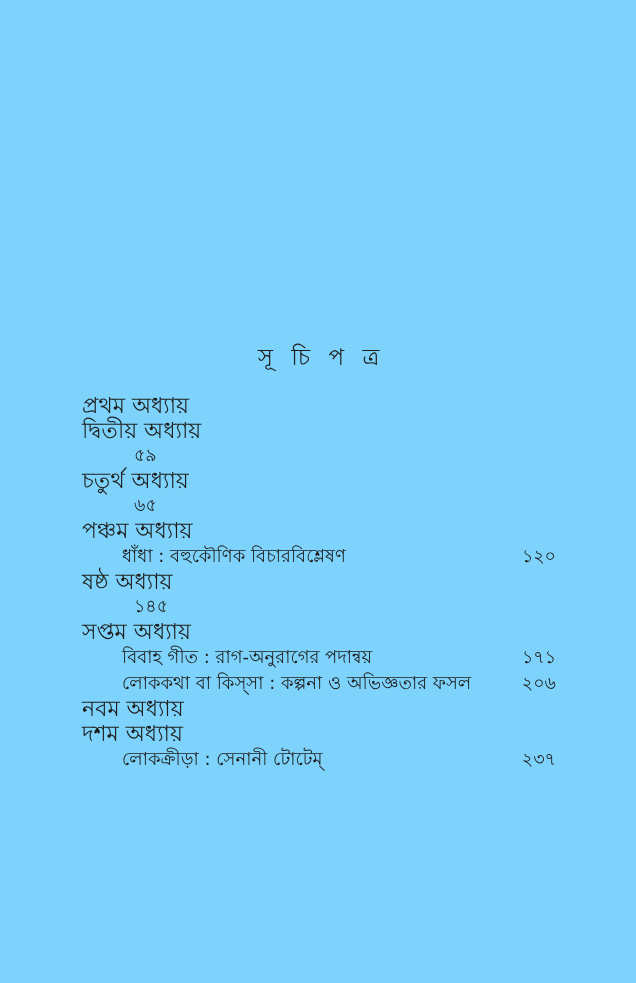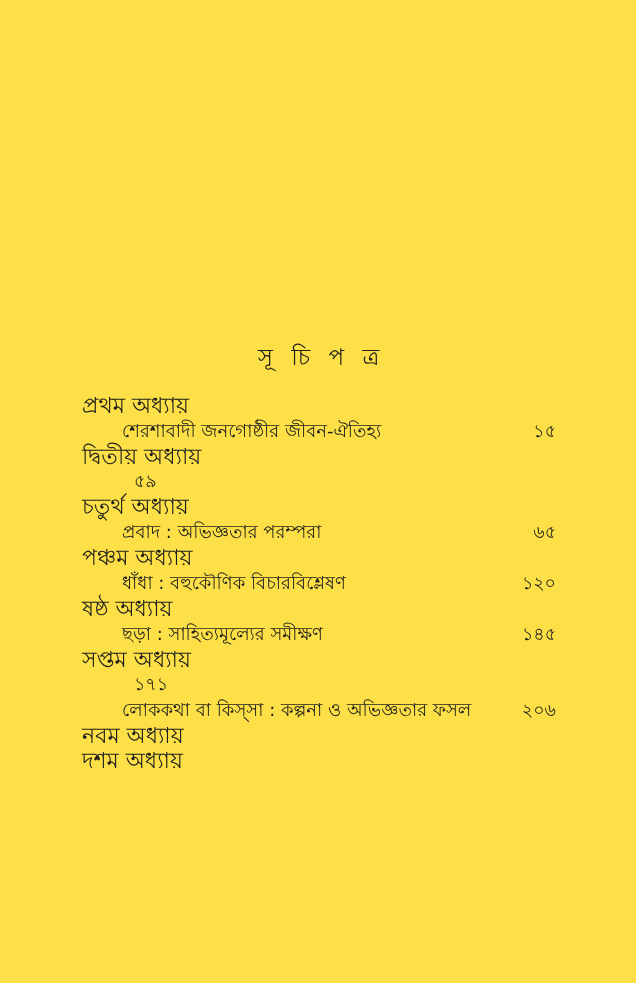--- a/index.html
+++ b/index.html
@@ -13,21 +13,21 @@
     overflow: hidden;
     font-family: "DejaVu Sans", "Liberation Sans", sans-serif;
     color: #1e1d1b;
     -webkit-font-smoothing: antialiased;
   }
   .sheet {
     box-sizing: border-box;
     width: 636px;
     height: 983px;
     padding: 341px 80px 0 82px;
-    background: #fde047;
+    background: #7dd3fc;
   }
   .toc-title {
     margin: 0 0 20px 0;
     text-align: center;
     font-size: 23px;
     line-height: 32px;
     font-weight: 400;
     word-spacing: 9px;
     letter-spacing: 1px;
   }
@@ -55,75 +55,74 @@
 </style>
 </head>
 <body>
 
 <div class="sheet">
 
   <h1 class="toc-title">সূ চি প ত্র</h1>
 
   <div class="chapter">
     <div class="chapter-label">প্রথম অধ্যায়</div>
-    <div class="entry-row">
-      <span class="entry-title">শেরশাবাদী জনগোষ্ঠীর জীবন-ঐতিহ্য</span>
-      <span class="entry-page">১৫</span>
-    </div>
   </div>
 
   <div class="chapter">
     <div class="chapter-label">দ্বিতীয় অধ্যায়</div>
   </div>
 
   <div class="chapter">
     <div class="entry-row">
       <span class="entry-page">৫৯</span>
     </div>
   </div>
 
   <div class="chapter">
     <div class="chapter-label">চতুর্থ অধ্যায়</div>
     <div class="entry-row">
-      <span class="entry-title">প্রবাদ : অভিজ্ঞতার পরম্পরা</span>
       <span class="entry-page">৬৫</span>
     </div>
   </div>
 
   <div class="chapter">
     <div class="chapter-label">পঞ্চম অধ্যায়</div>
     <div class="entry-row">
       <span class="entry-title">ধাঁধা : বহুকৌণিক বিচারবিশ্লেষণ</span>
       <span class="entry-page">১২০</span>
     </div>
   </div>
 
   <div class="chapter">
     <div class="chapter-label">ষষ্ঠ অধ্যায়</div>
     <div class="entry-row">
-      <span class="entry-title">ছড়া : সাহিত্যমূল্যের সমীক্ষণ</span>
       <span class="entry-page">১৪৫</span>
     </div>
   </div>
 
   <div class="chapter">
     <div class="chapter-label">সপ্তম অধ্যায়</div>
     <div class="entry-row">
+      <span class="entry-title">বিবাহ গীত : রাগ-অনুরাগের পদান্বয়</span>
       <span class="entry-page">১৭১</span>
     </div>
   </div>
 
   <div class="chapter">
     <div class="entry-row">
       <span class="entry-title">লোককথা বা কিস্‌সা : কল্পনা ও অভিজ্ঞতার ফসল</span>
       <span class="entry-page">২০৬</span>
     </div>
   </div>
 
   <div class="chapter">
     <div class="chapter-label">নবম অধ্যায়</div>
   </div>
 
   <div class="chapter">
     <div class="chapter-label">দশম অধ্যায়</div>
+    <div class="entry-row">
+      <span class="entry-title">লোকক্রীড়া : সেনানী টোটেম্</span>
+      <span class="entry-page">২৩৭</span>
+    </div>
   </div>
 
 </div>
 
 </body></html>

